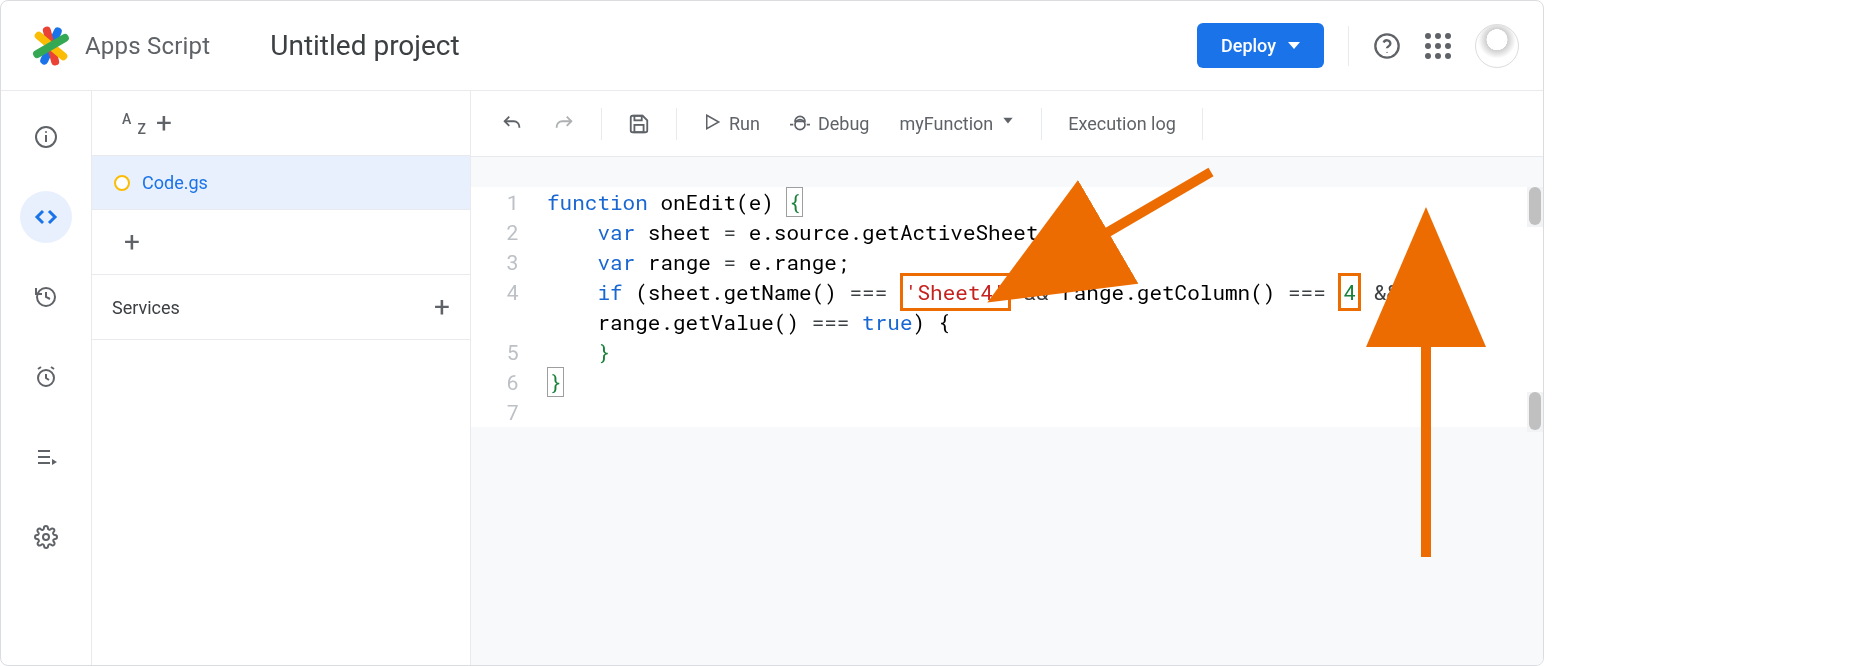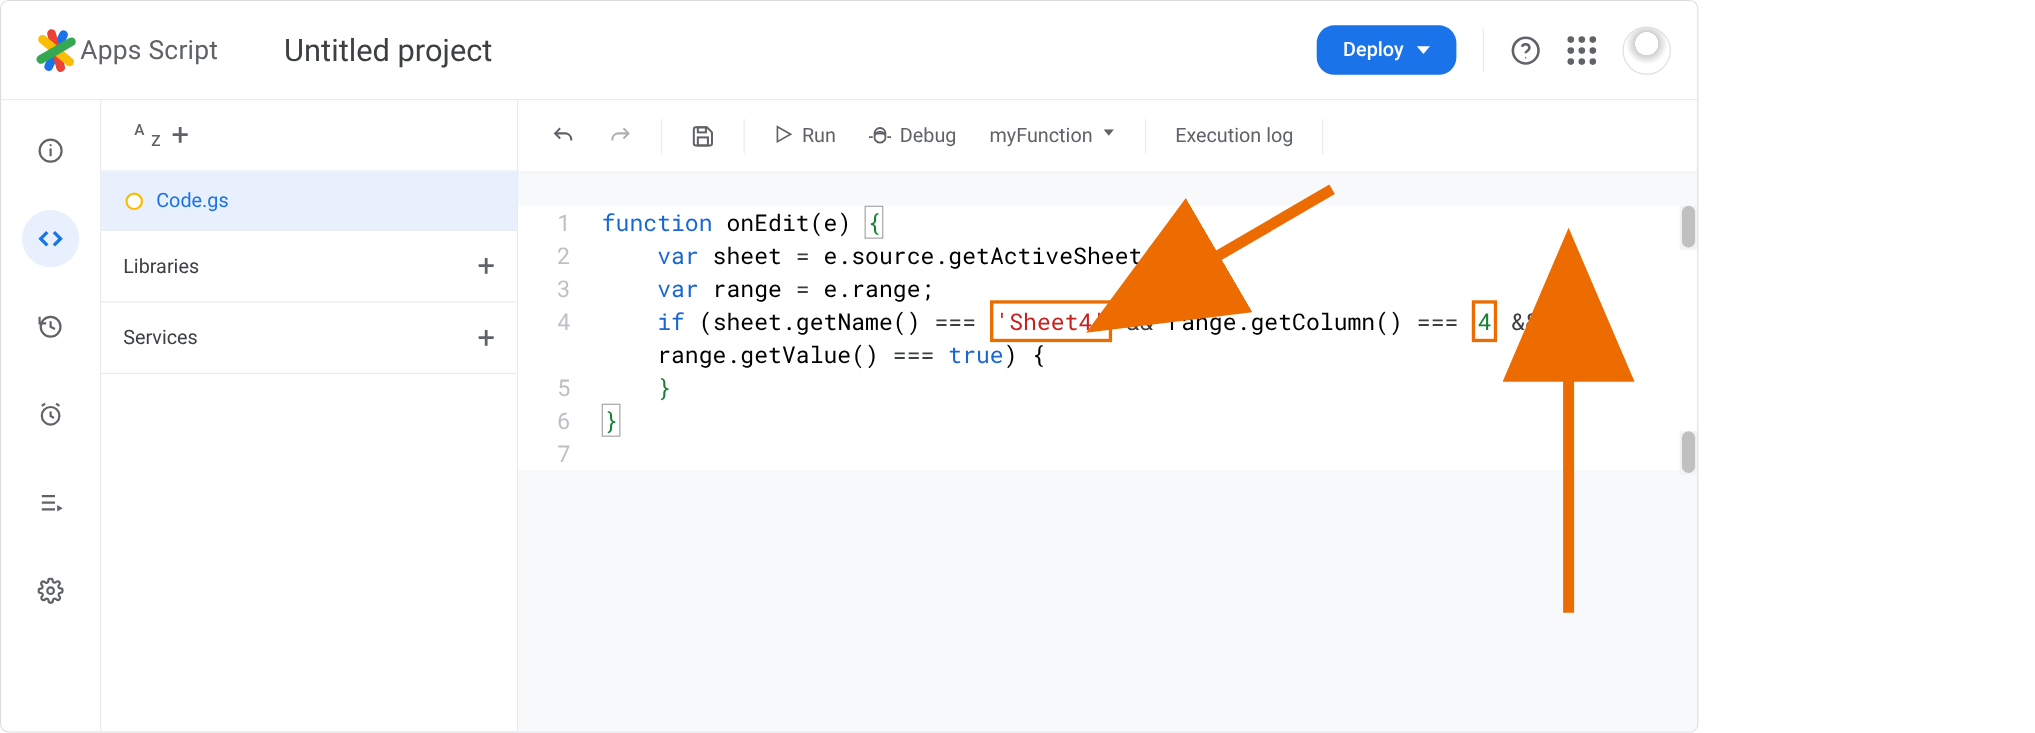--- a/index.html
+++ b/index.html
@@ -17,29 +17,30 @@
     .header {
       display: flex;
       align-items: center;
       height: 90px;
       padding: 0 24px;
       border-bottom: 1px solid #e8eaed;
     }
     .logo {
       display: flex;
       align-items: center;
+      gap: 12px;
     }
     .logo-glyph { width: 48px; height: 48px; }
     .app-name { font-size: 24px; color: #5f6368; letter-spacing: 0.2px; }
     .project-title { font-size: 28px; color: #3c4043; margin-left: 60px; }
     .header-spacer { flex: 1; }
     .deploy-btn {
       display: inline-flex; align-items: center; gap: 12px;
       background: #1a73e8; color: #fff; border: none;
-      font-size: 18px; padding: 12px 24px; border-radius: 16px;
+      font-size: 18px; padding: 12px 24px; border-radius: 6px;
       font-family: inherit; font-weight: 500; cursor: pointer;
     }
     .deploy-caret {
       width: 0; height: 0; border-left: 6px solid transparent;
       border-right: 6px solid transparent; border-top: 7px solid #fff;
     }
     .vdiv { width: 1px; height: 40px; background: #e8eaed; margin: 0 24px; }
     .hdr-icon { color: #5f6368; width: 28px; height: 28px; cursor: pointer; }
     .apps-grid {
       display: grid; grid-template-columns: repeat(3, 6px);
@@ -251,21 +252,20 @@
   <div class="sidebar" data-interactable="false">
     <div class="sbar-section" data-interactable="false">
       <span class="sbar-btn sort-az" data-interactable="true"></span>
       <span class="sbar-btn plus-btn" data-interactable="true">+</span>
     </div>
     <div class="file-row" data-interactable="true">
       <span class="file-badge" data-interactable="false"></span>
       <span data-interactable="false">Code.gs</span>
     </div>
     <div class="sbar-section" data-interactable="false">
-      <span class="sbar-title" data-interactable="false">Libraries</span>
       <span class="sbar-btn plus-btn" data-interactable="true">+</span>
     </div>
     <div class="sbar-section" data-interactable="false">
       <span class="sbar-title" data-interactable="false">Services</span>
       <span class="sbar-btn plus-btn" data-interactable="true">+</span>
     </div>
   </div>
 
   <div class="editor-pane" data-interactable="false">
     <div class="toolbar" data-interactable="false">

